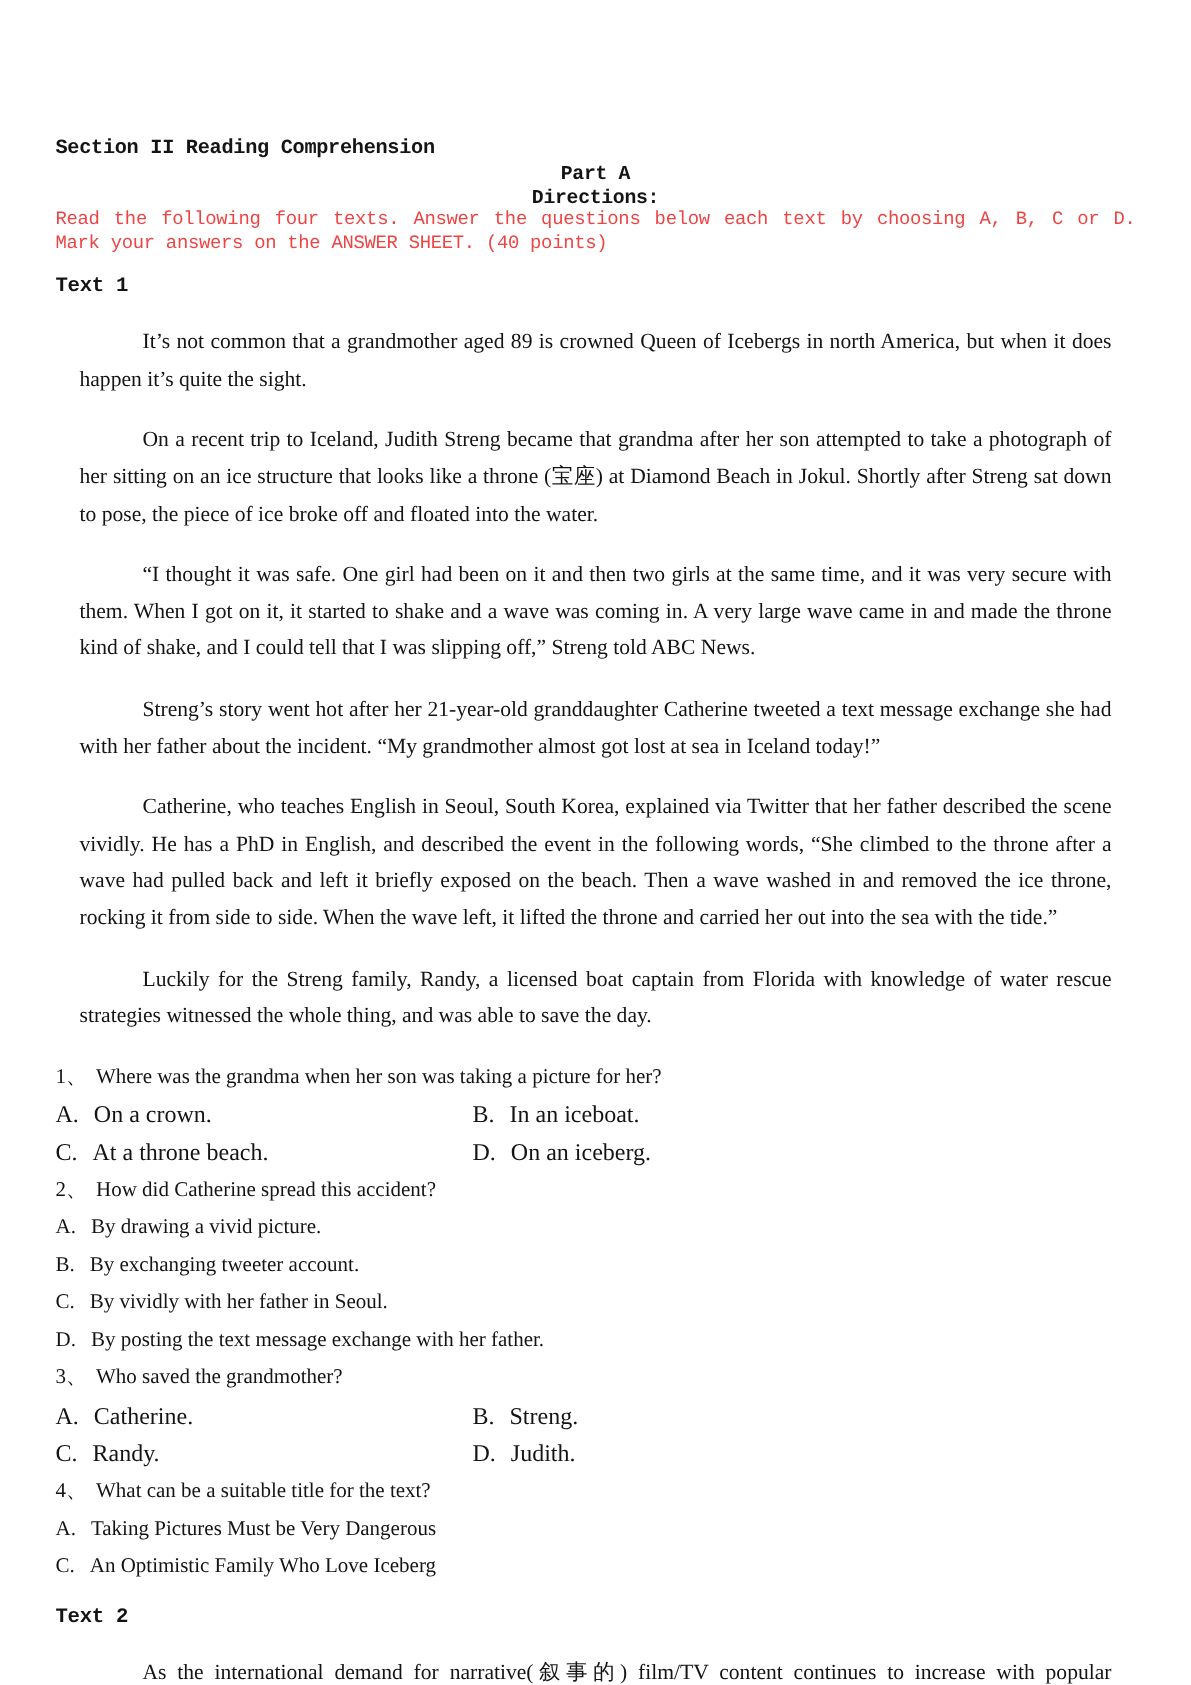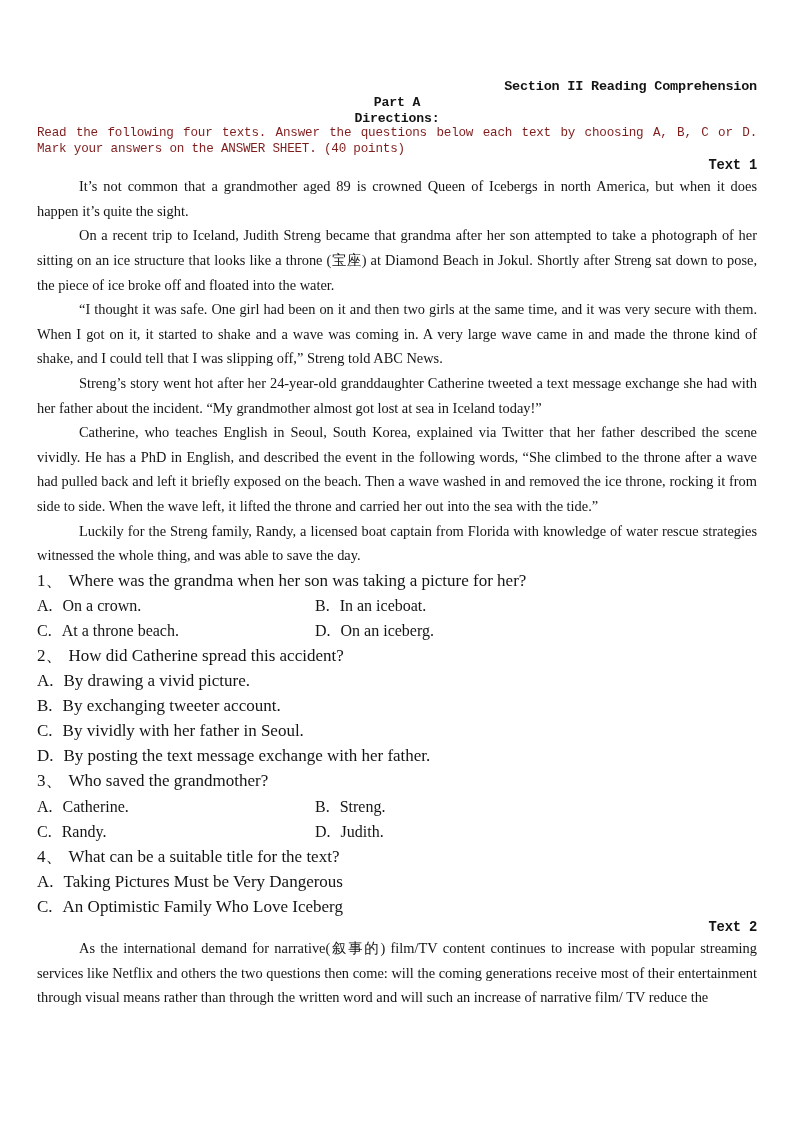--- a/index.html
+++ b/index.html
@@ -16,53 +16,53 @@
     padding: 79px 37px 0 37px;
     background: #ffffff;
     color: #141414;
     font-family: "Liberation Serif", "DejaVu Serif", serif;
     overflow: hidden;
   }
   .mono {
     font-family: "Liberation Mono", "DejaVu Sans Mono", monospace;
     letter-spacing: -0.2px;
   }
-  .center { text-align: right; }
+  .center { text-align: left; margin-top: 13px; }
   .bold { font-weight: bold; }
 
   .section-title {
     font-size: 13.5px;
     line-height: 16px;
   }
   .part-label, .directions-label {
     font-size: 13.2px;
     line-height: 15.5px;
     text-align: center;
   }
   .directions-text {
     font-size: 12.6px;
     line-height: 15.6px;
-    color: #7f1d1d;
+    color: #ef4444;
     text-align: justify;
   }
   .text-heading {
     font-size: 13.8px;
     line-height: 17px;
   }
 
   .para {
-    margin: 0;
+    margin: 16px;
     font-size: 14.4px;
     line-height: 24.6px;
     text-align: justify;
     text-indent: 42px;
   }
 
   .qline {
-    font-size: 17px;
+    font-size: 14px;
     line-height: 25.1px;
     white-space: nowrap;
   }
   .qnum { margin-right: 6px; }
   .letter { margin-right: 10px; }
 
   .opt-row {
     display: flex;
     font-size: 16px;
     line-height: 25.1px;
@@ -78,21 +78,21 @@
   <div class="section-title mono bold center">Section II Reading Comprehension</div>
   <div class="part-label mono bold">Part A</div>
   <div class="directions-label mono bold">Directions:</div>
   <div class="directions-text mono">Read the following four texts. Answer the questions below each text by choosing A, B, C or D. Mark your answers on the ANSWER SHEET. (40 points)</div>
 
   <div class="text-heading mono bold center">Text 1</div>
 
   <p class="para">It’s not common that a grandmother aged 89 is crowned Queen of Icebergs in north America, but when it does happen it’s quite the sight.</p>
   <p class="para">On a recent trip to Iceland, Judith Streng became that grandma after her son attempted to take a photograph of her sitting on an ice structure that looks like a throne (宝座) at Diamond Beach in Jokul. Shortly after Streng sat down to pose, the piece of ice broke off and floated into the water.</p>
   <p class="para">“I thought it was safe. One girl had been on it and then two girls at the same time, and it was very secure with them. When I got on it, it started to shake and a wave was coming in. A very large wave came in and made the throne kind of shake, and I could tell that I was slipping off,” Streng told ABC News.</p>
-  <p class="para">Streng’s story went hot after her 24-year-old granddaughter Catherine tweeted a text message exchange she had with her father about the incident. “My grandmother almost got lost at sea in Iceland today!”</p>
+  <p class="para">Streng’s story went hot after her 21-year-old granddaughter Catherine tweeted a text message exchange she had with her father about the incident. “My grandmother almost got lost at sea in Iceland today!”</p>
   <p class="para">Catherine, who teaches English in Seoul, South Korea, explained via Twitter that her father described the scene vividly. He has a PhD in English, and described the event in the following words, “She climbed to the throne after a wave had pulled back and left it briefly exposed on the beach. Then a wave washed in and removed the ice throne, rocking it from side to side. When the wave left, it lifted the throne and carried her out into the sea with the tide.”</p>
   <p class="para">Luckily for the Streng family, Randy, a licensed boat captain from Florida with knowledge of water rescue strategies witnessed the whole thing, and was able to save the day.</p>
 
   <div class="qline">
     <span class="qnum">1、</span><span>Where was the grandma when her son was taking a picture for her?</span>
   </div>
   <div class="opt-row">
     <div class="opt col1">
       <span class="letter">A.</span><span>On a crown.</span>
     </div>

